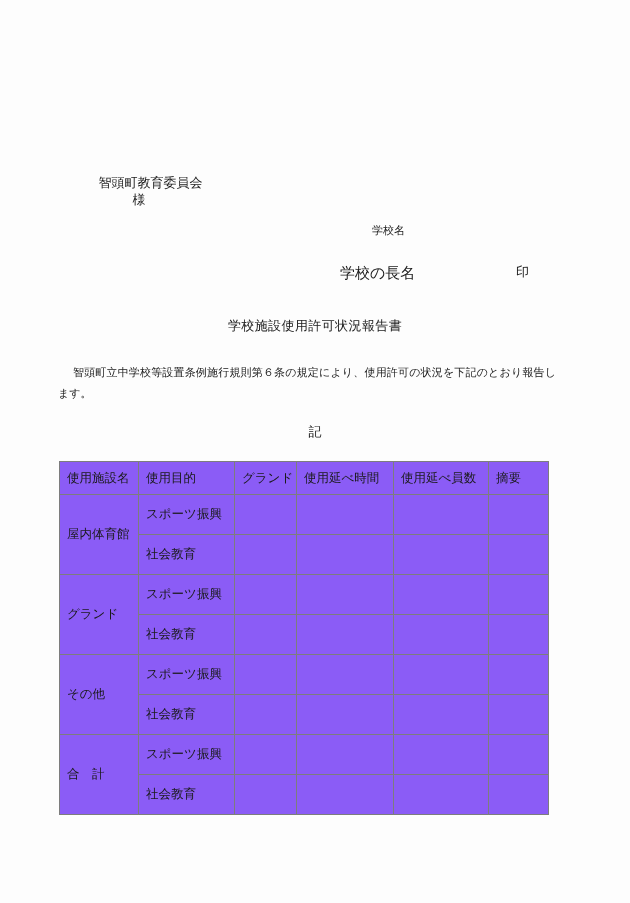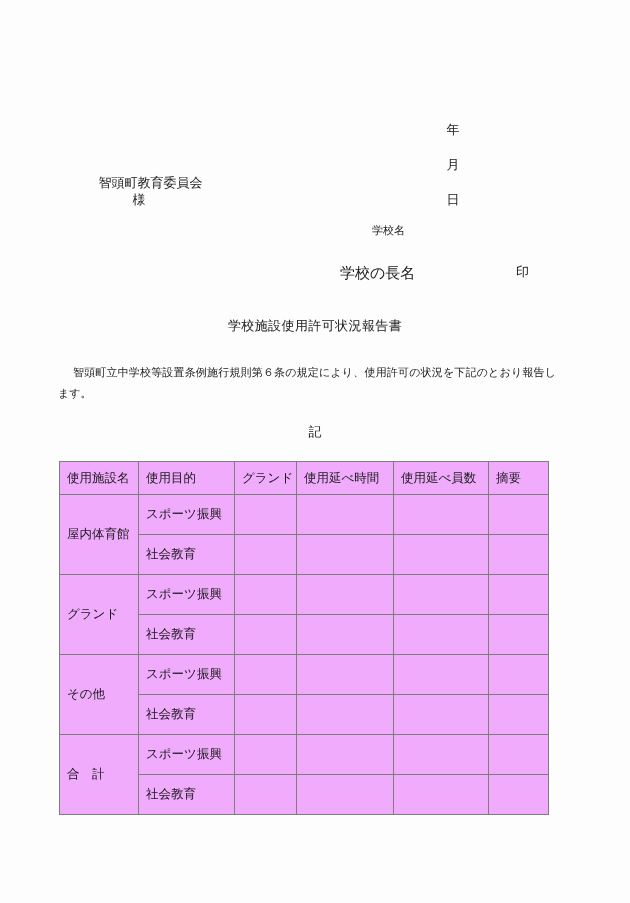--- a/index.html
+++ b/index.html
@@ -122,21 +122,21 @@
     table-layout: fixed;
     font-size: 12.5px;
   }
   table.report th,
   table.report td {
     border: 1px solid #7d7d7d;
     padding: 0 7px;
     font-weight: normal;
     text-align: left;
     vertical-align: middle;
-    background: #f0abfc;
+    background: #8b5cf6;
   }
   table.report thead th {
     height: 32px;
     line-height: 32px;
     white-space: nowrap;
   }
   table.report tbody td {
     height: 39px;
   }
   td.facility {
@@ -149,27 +149,20 @@
   col.c-hours    { width: 97px; }
   col.c-persons  { width: 95px; }
   col.c-remarks  { width: 60px; }
 </style>
 </head>
 <body>
 
 <div class="page">
 
 
-  <div class="abs date-line">
-    <span class="slot">年</span>
-    <span class="slot gap-a"></span>
-    <span class="slot">月</span>
-    <span class="slot gap-b"></span>
-    <span class="slot">日</span>
-  </div>
 
   <div class="abs addressee">
     <span>智頭町教育委員会</span>
     <span class="sama">様</span>
   </div>
 
   <div class="abs school-name">学校名</div>
 
   <div class="abs school-head">学校の長名</div>
 

